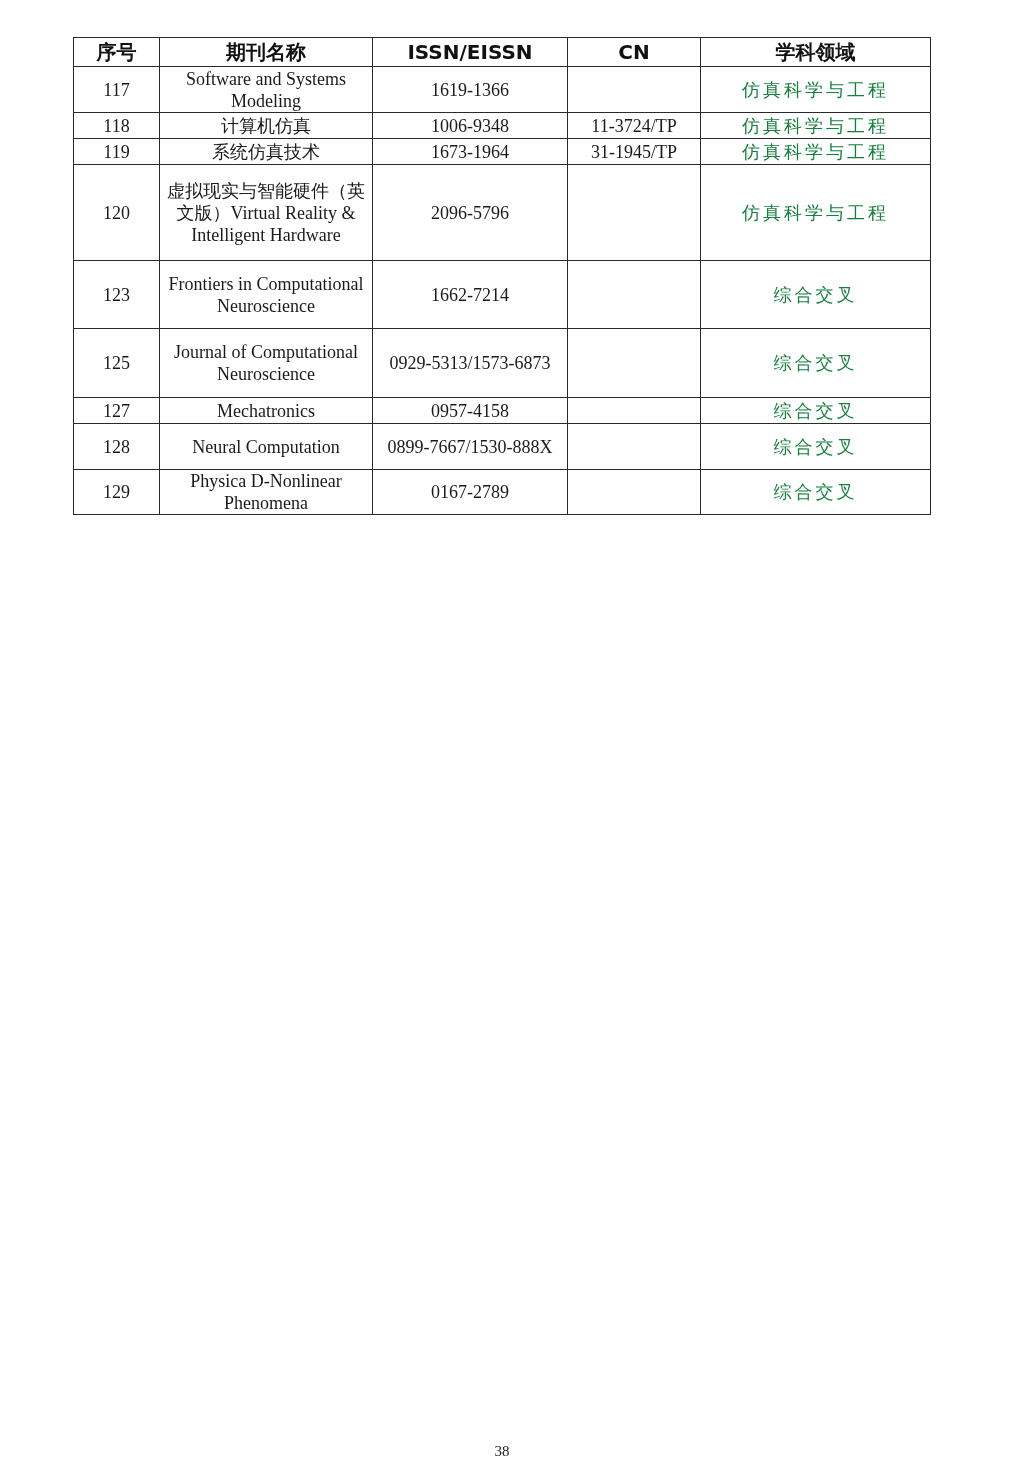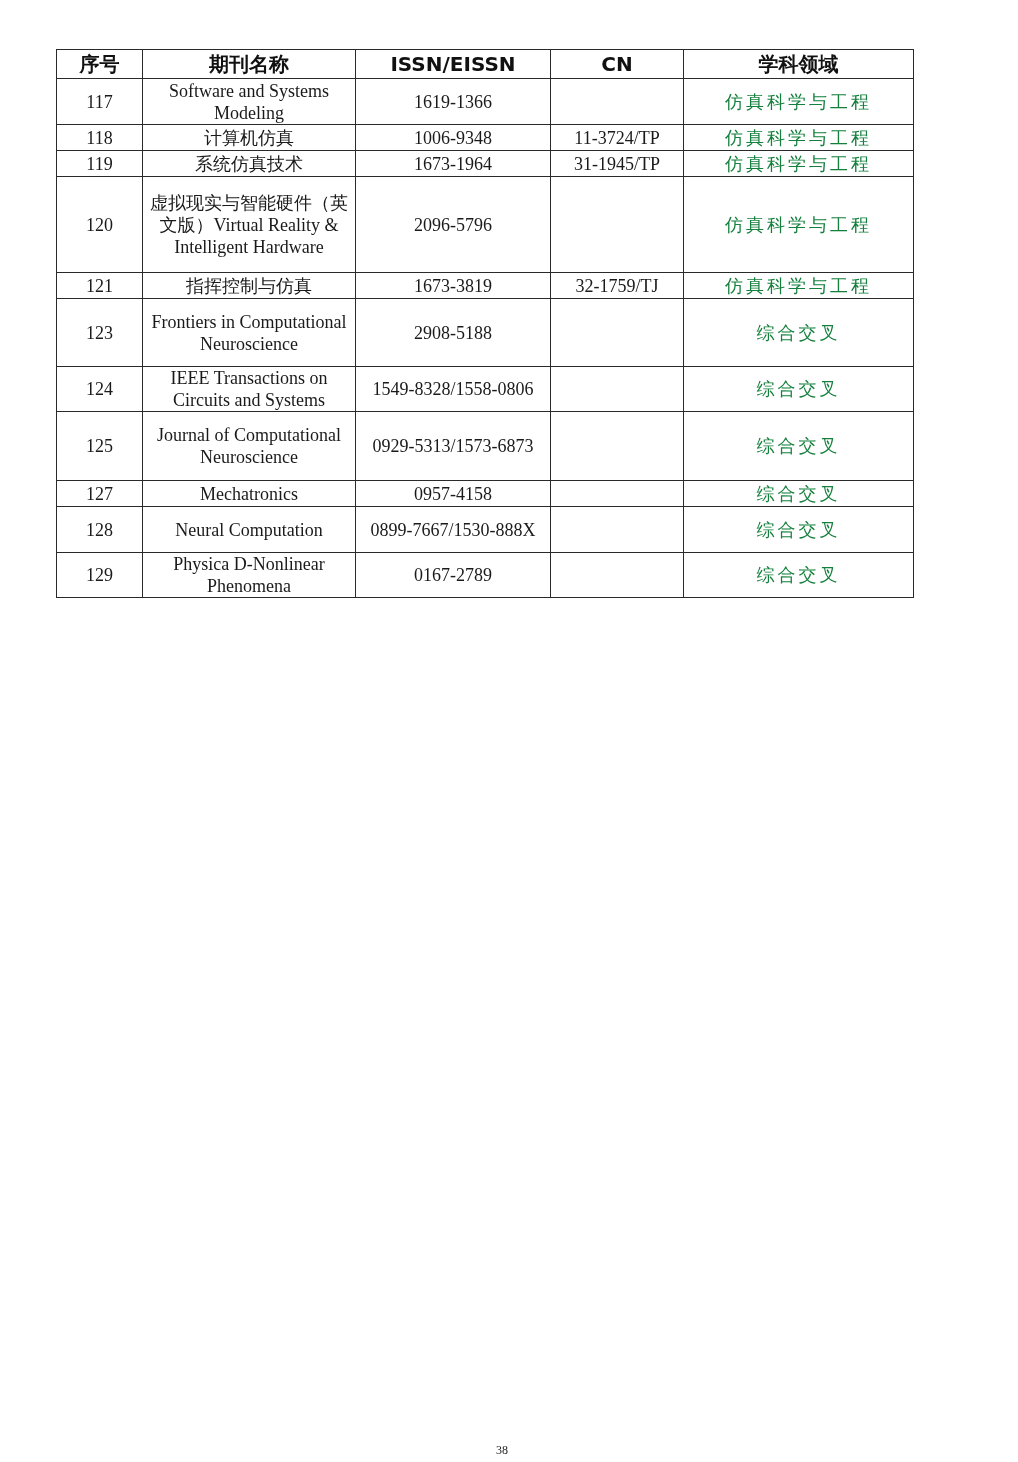--- a/index.html
+++ b/index.html
@@ -1,34 +1,34 @@
 <!DOCTYPE html>
 <html><head>
 <meta charset="utf-8">
 <style>
   html, body { margin: 0; padding: 0; background: #ffffff; }
   body { width: 1018px; height: 1462px; position: relative; overflow: hidden;
          font-family: "Liberation Serif", "DejaVu Serif", serif; color: #1a1a1a; }
   table.journals {
-    position: absolute; left: 56px; top: 37px;
-    border-collapse: collapse; table-layout: fixed; width: 857px; margin-top: 12px;
+    position: absolute; left: 73px; top: 37px;
+    border-collapse: collapse; table-layout: fixed; width: 857px;
   }
   table.journals th, table.journals td {
     border: 1.5px solid #2a2a2a; text-align: center; vertical-align: middle;
     padding: 0 4px; line-height: 22px; font-size: 18px; overflow: hidden;
   }
   table.journals th {
     font-family: "DejaVu Sans", "Liberation Sans", sans-serif; font-weight: bold;
     font-size: 20px; height: 28px; line-height: 28px; color: #111;
   }
   th.col-issn, th.col-cn { font-family: "DejaVu Sans Mono", "Liberation Mono", monospace; font-size: 19px; }
   td.field { letter-spacing: 3px; color: #15803d; }
   td.title { padding: 0 6px; }
   .page-number { position: absolute; left: 0; width: 1004px; top: 1443px; text-align: center;
-                 font-size: 12px; color: #222; }
+                 font-size: 15px; color: #222; }
 </style>
 </head>
 <body>
 
 <table class="journals">
   <colgroup>
     <col style="width:86px">
     <col style="width:213px">
     <col style="width:195px">
     <col style="width:133px">
@@ -65,38 +65,24 @@
         <td class="cn">31-1945/TP</td>
         <td class="field">仿真科学与工程</td>
       </tr>
       <tr style="height: 96px;">
         <td class="idx">120</td>
         <td class="title">虚拟现实与智能硬件（英文版）Virtual Reality &amp; Intelligent Hardware</td>
         <td class="issn">2096-5796</td>
         <td class="cn"></td>
         <td class="field">仿真科学与工程</td>
       </tr>
-      <tr style="height: 26px;">
-        <td class="idx">121</td>
-        <td class="title">指挥控制与仿真</td>
-        <td class="issn">1673-3819</td>
-        <td class="cn">32-1759/TJ</td>
-        <td class="field">仿真科学与工程</td>
-      </tr>
       <tr style="height: 68px;">
         <td class="idx">123</td>
         <td class="title">Frontiers in Computational Neuroscience</td>
-        <td class="issn">2908-5188</td>
-        <td class="cn"></td>
-        <td class="field">综合交叉</td>
-      </tr>
-      <tr style="height: 45px;">
-        <td class="idx">124</td>
-        <td class="title">IEEE Transactions on Circuits and Systems</td>
-        <td class="issn">1549-8328/1558-0806</td>
+        <td class="issn">1662-7214</td>
         <td class="cn"></td>
         <td class="field">综合交叉</td>
       </tr>
       <tr style="height: 69px;">
         <td class="idx">125</td>
         <td class="title">Journal of Computational Neuroscience</td>
         <td class="issn">0929-5313/1573-6873</td>
         <td class="cn"></td>
         <td class="field">综合交叉</td>
       </tr>

